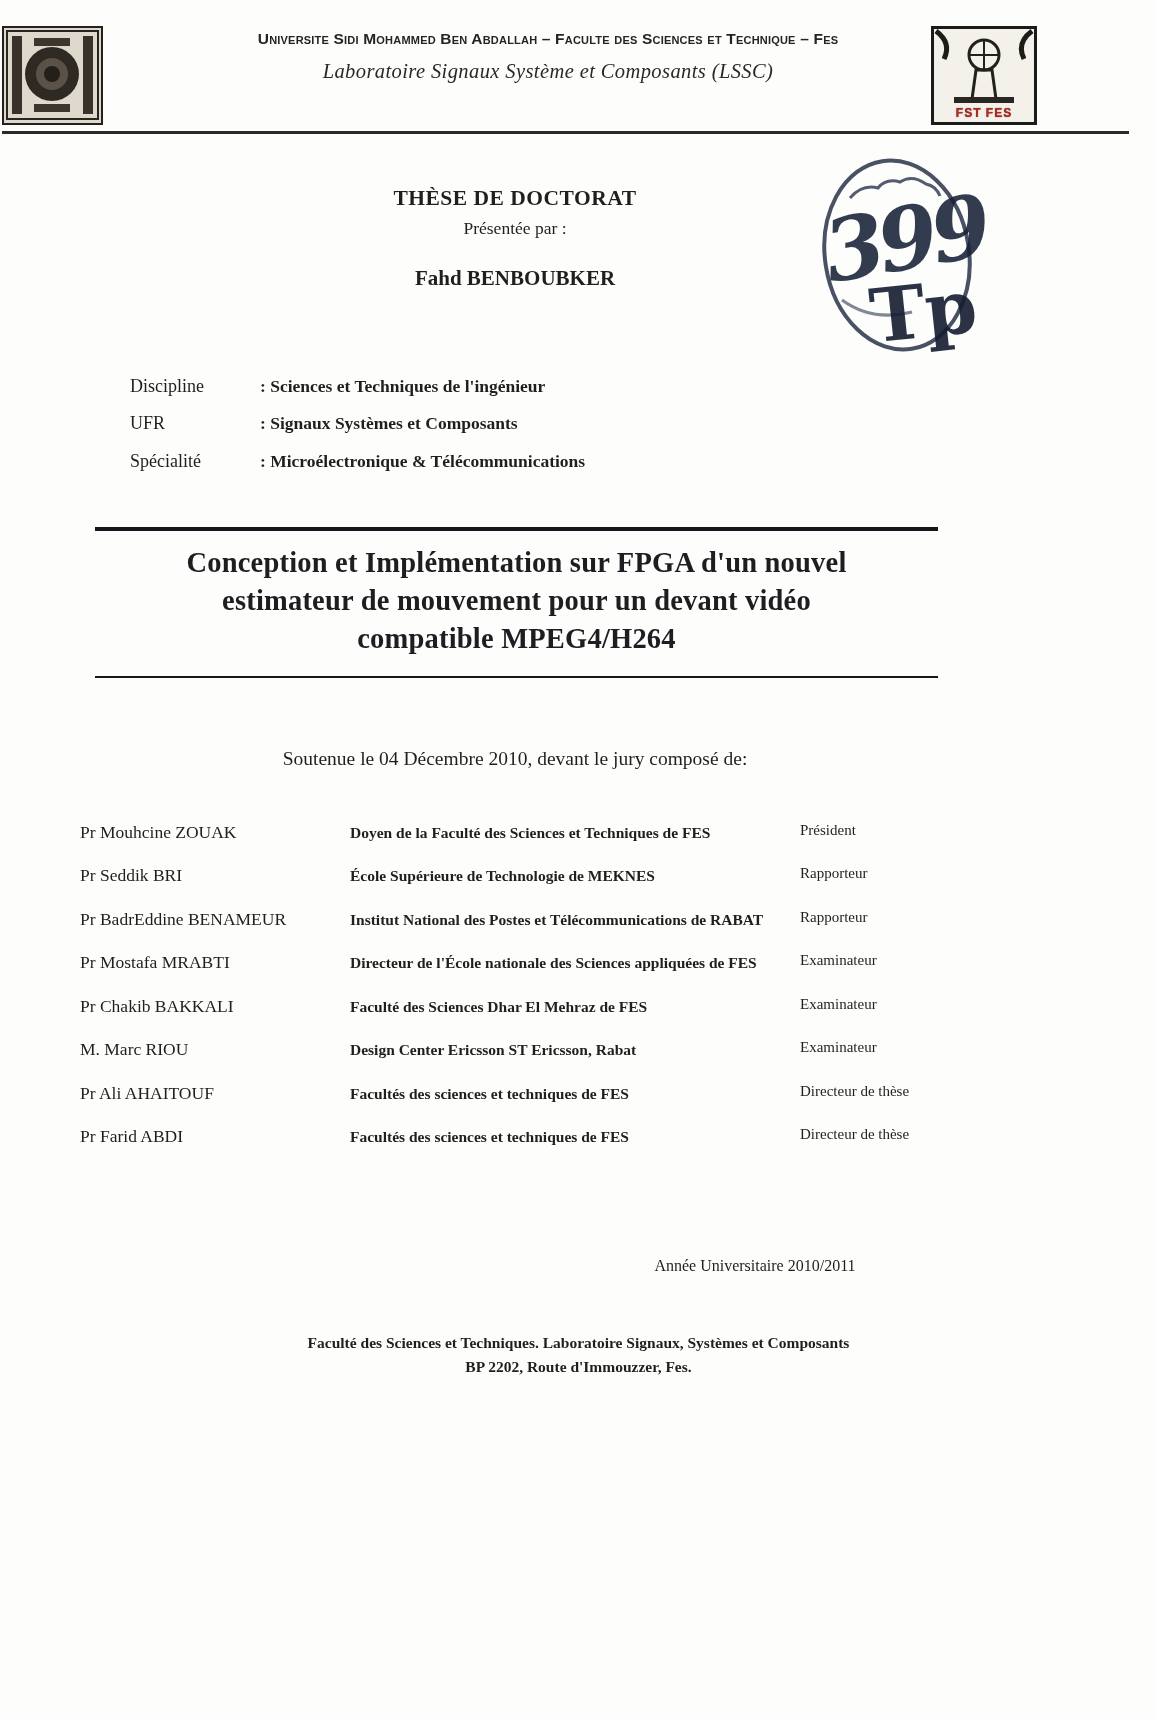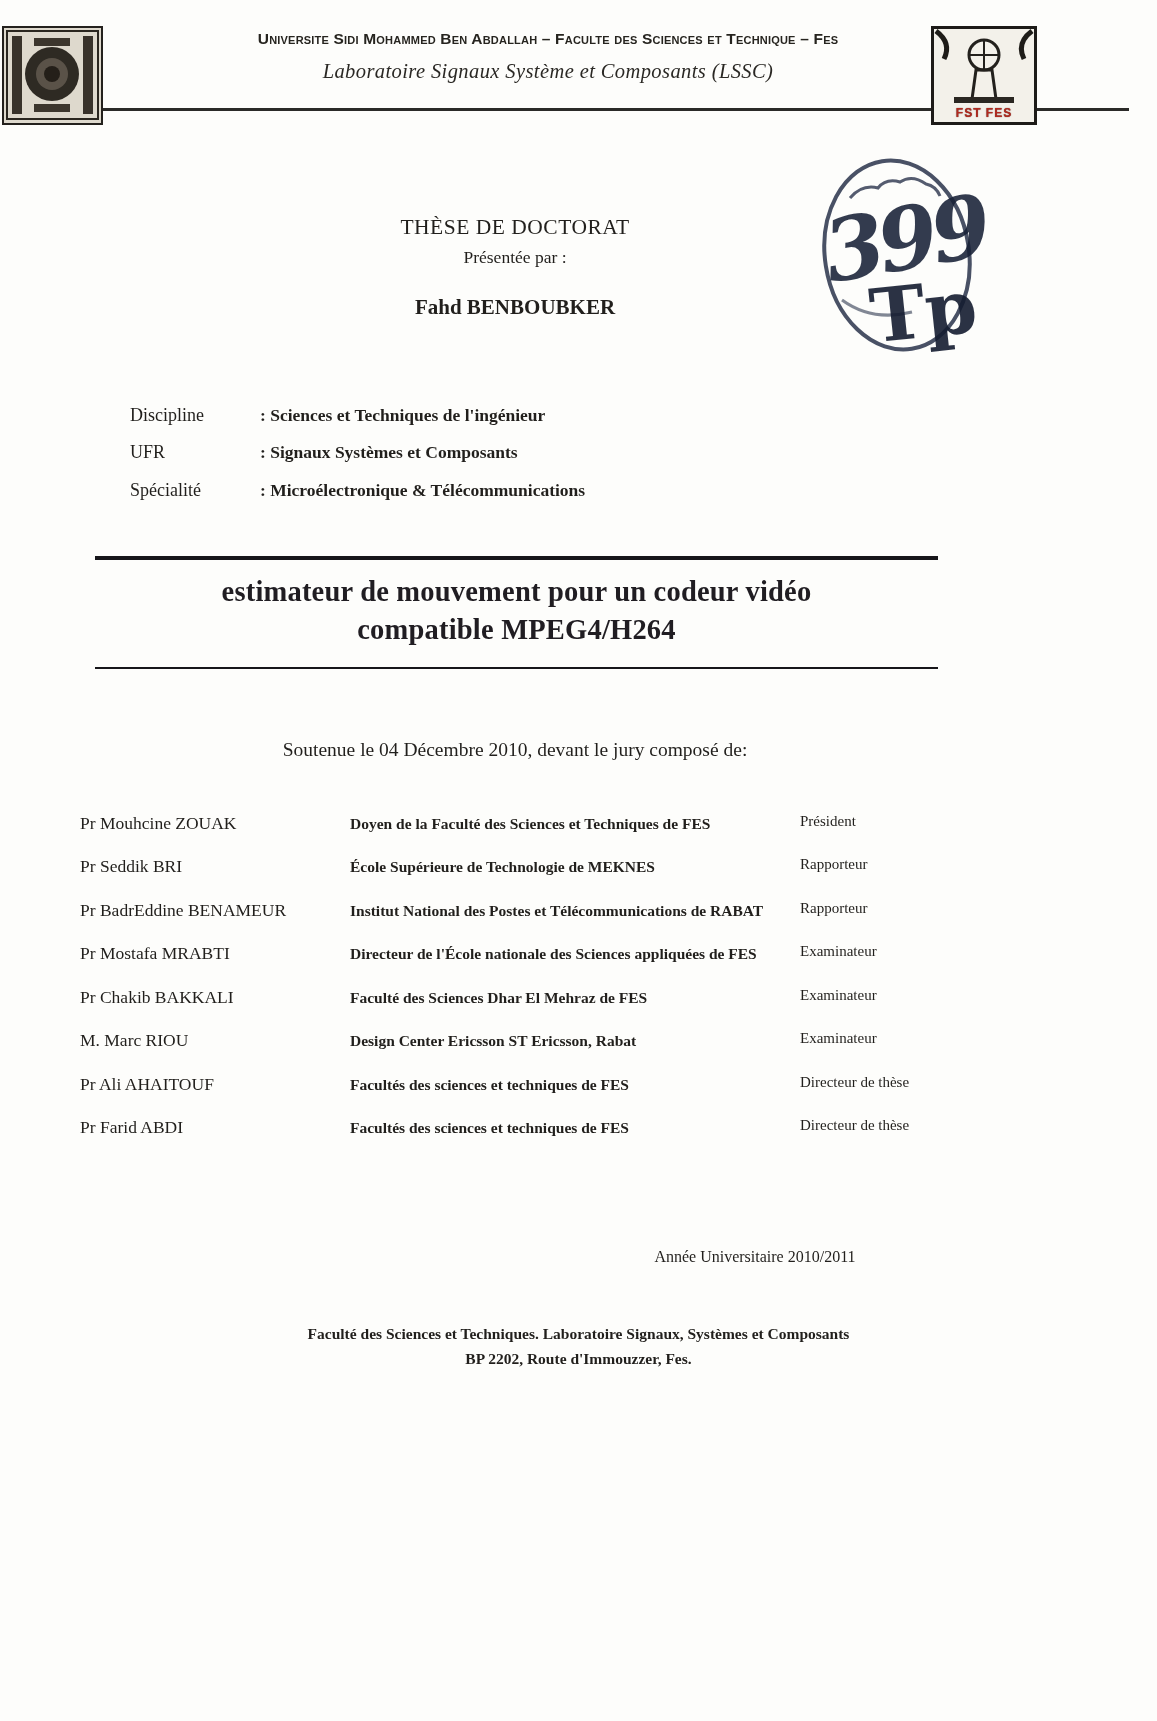--- a/index.html
+++ b/index.html
@@ -11,21 +11,21 @@
     margin: 0 auto;
     background: #fdfdfb;
     color: #211f1c;
     font-family: "Liberation Serif", serif;
     overflow: hidden;
   }
 
   
   .header {
     position: relative;
-    height: 111px;
+    height: 134px;
     margin: 0 28px 0 2px;
     border-bottom: 3px solid #2b2a28;
   }
   .header-text {
     position: absolute;
     left: 115px;
     right: 150px;
     top: 30px;
     text-align: center;
   }
@@ -106,23 +106,23 @@
     font-family: "DejaVu Serif", serif;
   }
 
   
   .center-col {
     margin-left: 75px;
     width: 880px;
     text-align: center;
   }
   .doc-type {
-    margin-top: 104px;
+    margin-top: 52px;
     font-size: 21.5px;
-    font-weight: 400;
+    font-weight: 700;
     letter-spacing: 0.5px;
   }
   .presented-by { margin-top: 7px; font-size: 17.5px; }
   .author { margin-top: 27px; font-size: 21px; font-weight: 700; }
 
   
   .fields { margin: 84px 0 0 130px; }
   .field-row { display: flex; margin-bottom: 14px; line-height: 1.3; }
   .field-label { width: 130px; font-size: 18px; }
   .field-value { font-size: 17.5px; font-weight: 700; }
@@ -234,21 +234,22 @@
       <span class="field-label">UFR</span>
       <span class="field-value">: Signaux Systèmes et Composants</span>
     </div>
     <div class="field-row">
       <span class="field-label">Spécialité</span>
       <span class="field-value">: Microélectronique &amp; Télécommunications</span>
     </div>
   </div>
 
   <div class="title-block">
-    <div class="title-line">estimateur de mouvement pour un codeur vidéo</div>
+    <div class="title-line">Conception et Implémentation sur FPGA d'un nouvel</div>
+    <div class="title-line">estimateur de mouvement pour un devant vidéo</div>
     <div class="title-line">compatible MPEG4/H264</div>
   </div>
 
   <div class="center-col">
     <div class="defense-line">Soutenue le 04 Décembre 2010, devant le jury composé de:</div>
   </div>
 
   <div class="jury">
     <div class="jury-name">Pr Mouhcine ZOUAK</div>
     <div class="jury-aff">Doyen de la Faculté des Sciences et Techniques de FES</div>

